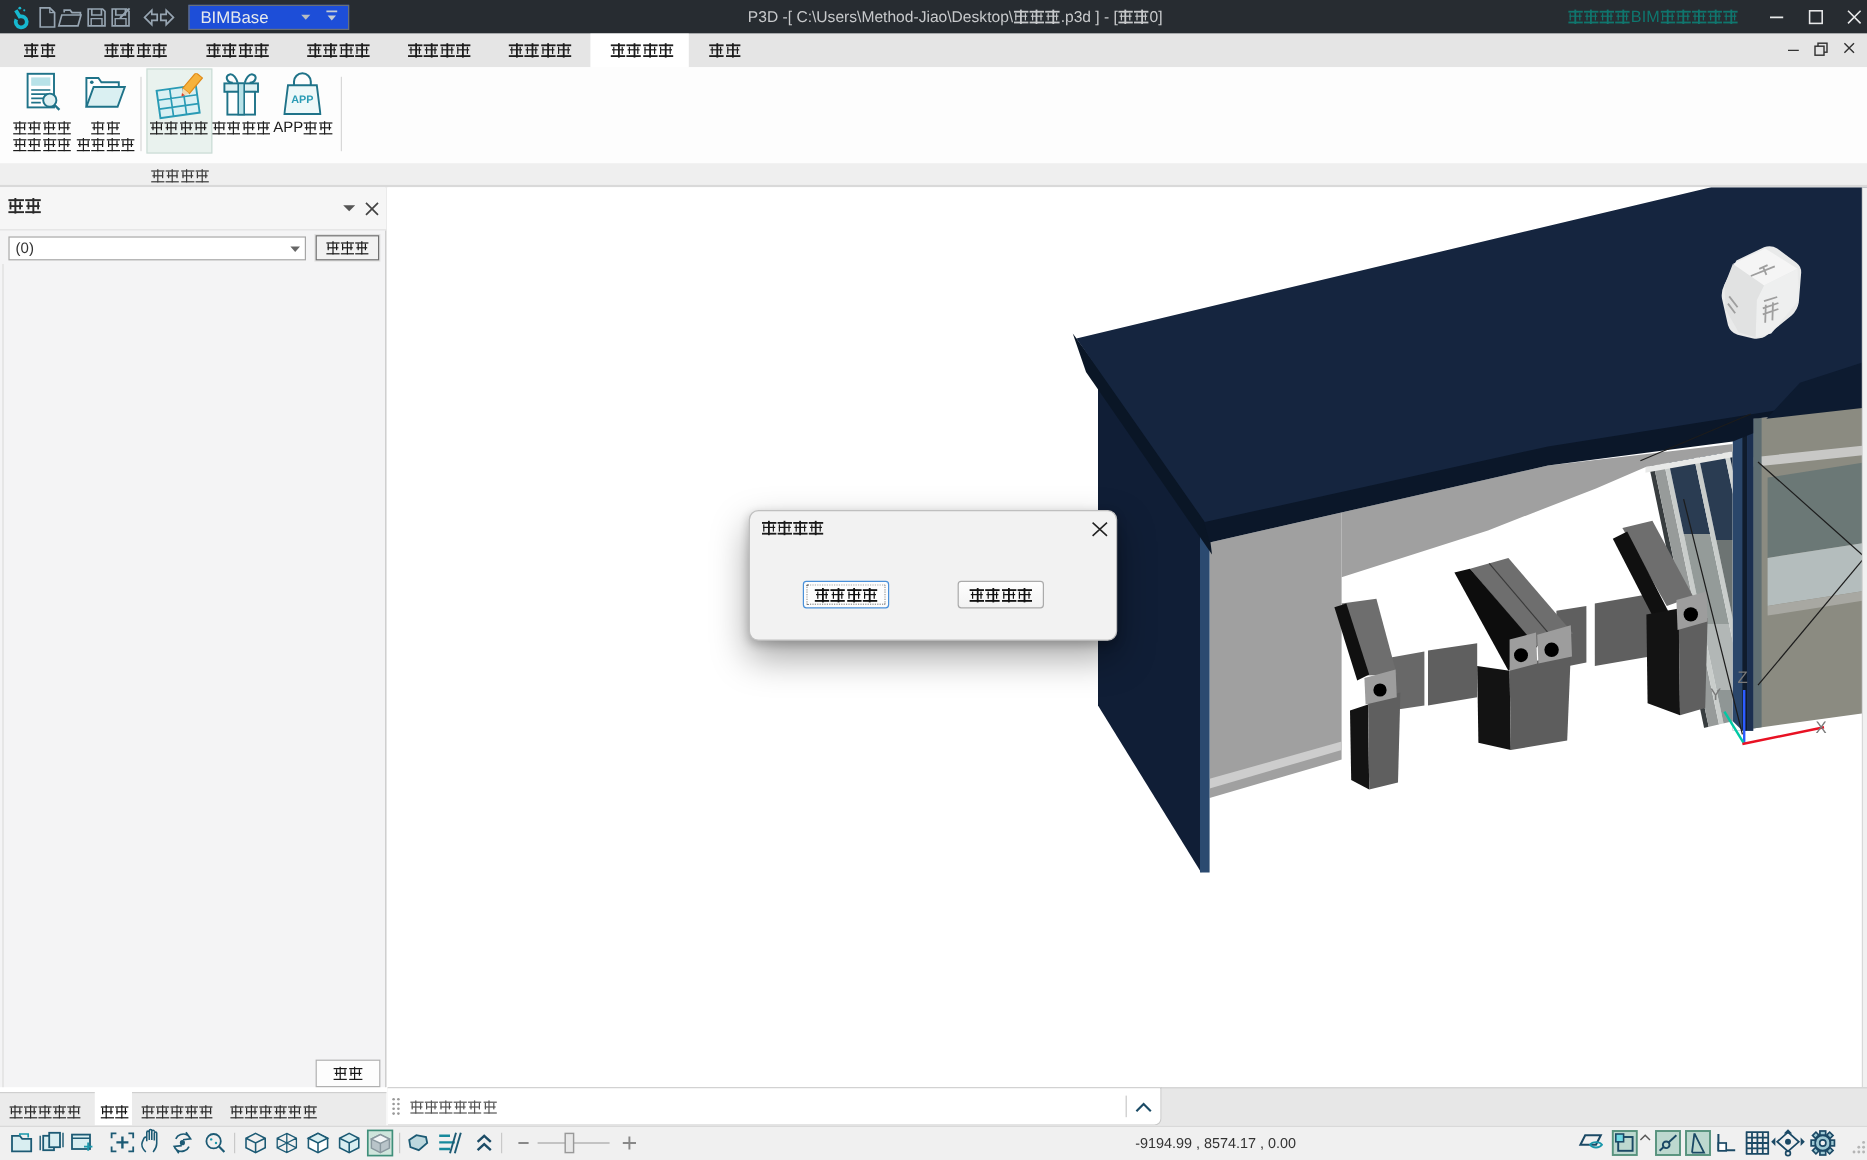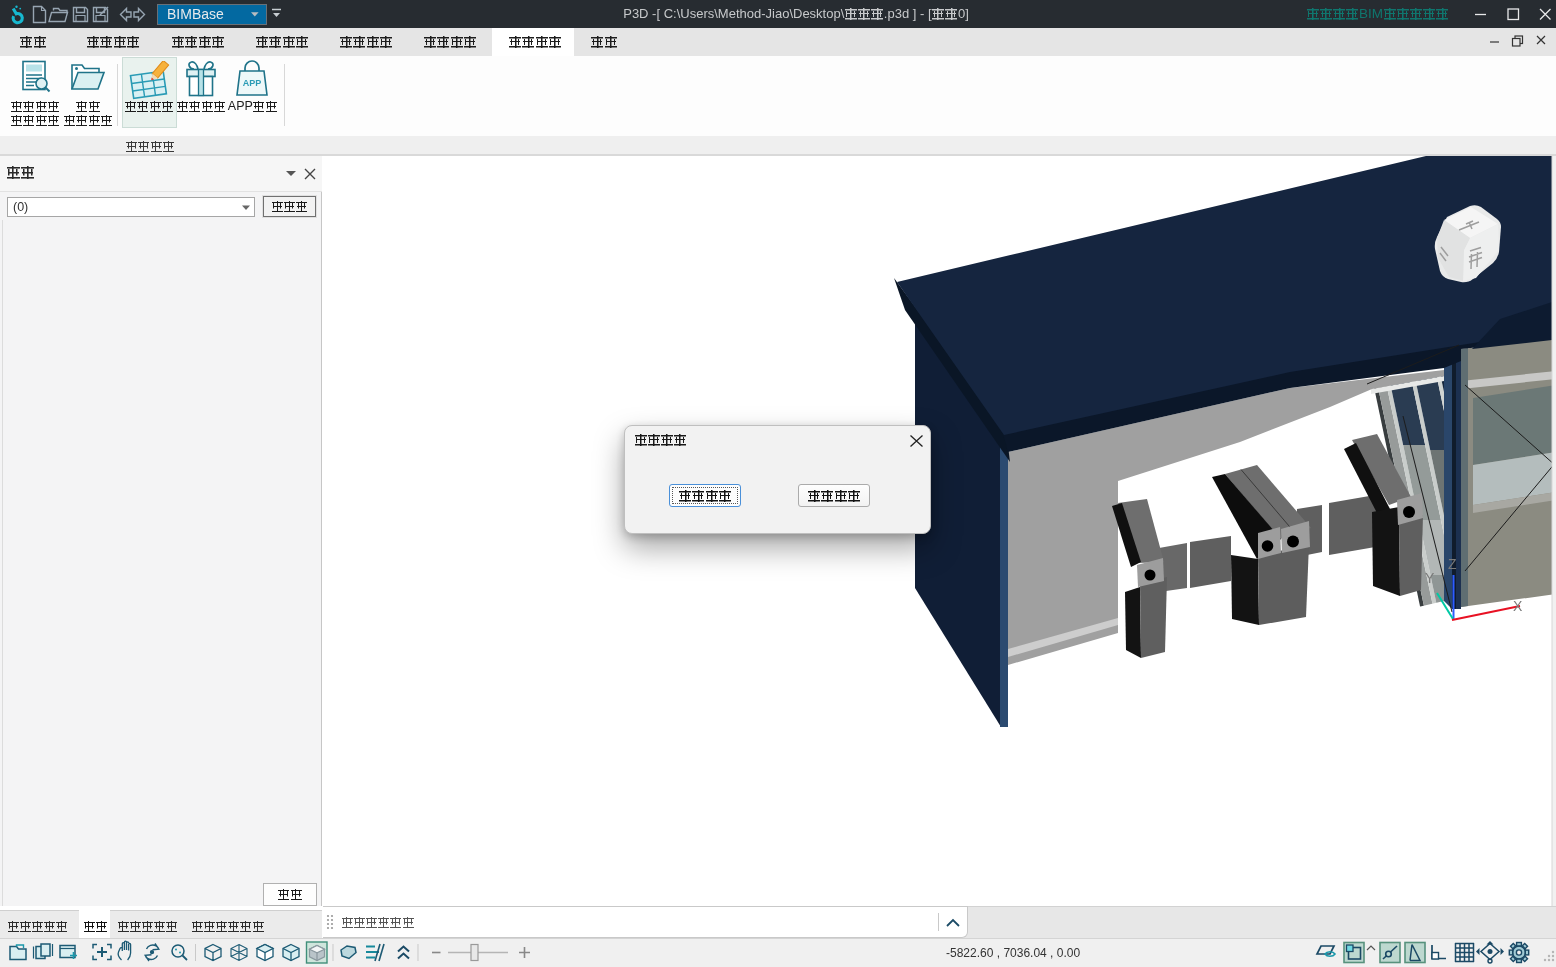--- a/index.html
+++ b/index.html
@@ -36,21 +36,21 @@
 <path d="M43.5 2.5 h12 l2 2 v12 h-14 z"></path>
       <path d="M46.5 2.5 v5 h8 v-5"></path>
       <path d="M46 16.5 v-6 h9 v6" stroke-width="1.2"></path>
 <path d="M63.5 2.5 h12 l2 2 v12 h-14 z"></path>
       <path d="M66.5 2.5 v5 h8 v-5"></path>
       <path d="M66 16.5 v-6 h9 v6" stroke-width="1.2"></path>
       <path d="M70 10 l8 -8" stroke-width="1.6"></path>
 <path d="M90.5 9.5 l6 -6 v3.5 h4.5 v5 h-4.5 v3.5 z"></path>
 <path d="M114.5 9.5 l-6 -6 v3.5 h-4.5 v5 h4.5 v3.5 z"></path>
 </svg>
-<div class="abs" style="left:157px;top:4px;width:110px;height:21px;background:#0369a1;border:1px solid #697077;color:#e7eaec;font-size:14px;line-height:19px;padding-left:9px">BIMBase</div>
+<div class="abs" style="left:157px;top:4px;width:134px;height:21px;background:#1d4ed8;border:1px solid #697077;color:#e7eaec;font-size:14px;line-height:19px;padding-left:9px">BIMBase</div>
 <svg class="abs" style="left:250px;top:11px" width="10" height="7">
       <path d="M1 1.2 l3.8 4.2 3.8 -4.2 z" fill="#b8bdc1"></path>
     </svg>
 <svg class="abs" style="left:271px;top:8px" width="12" height="12">
       <path d="M1 1.5 h9" stroke="#c7cdd2" stroke-width="1.5"></path>
       <path d="M2 5 l3.5 4 3.5 -4 z" fill="#c7cdd2"></path>
     </svg>
 <div class="abs" style="left:18px;top:6px;width:1556px;text-align:center;color:#c7c9cb;font-size:13px">P3D -[ C:\Users\Method-Jiao\Desktop\<i class="g s13"></i><i class="g s13"></i><i class="g s13"></i>.p3d ] - [<i class="g s13"></i><i class="g s13"></i>0]</div>
 <div class="abs" style="right:107px;top:6px;color:#0f766e;font-size:13.5px"><i class="g s13"></i><i class="g s13"></i><i class="g s13"></i><i class="g s13"></i>BIM<i class="g s13"></i><i class="g s13"></i><i class="g s13"></i><i class="g s13"></i><i class="g s13"></i></div>
 <svg class="abs" style="left:1462px;top:0" width="94" height="28" fill="none" stroke="#e8e9ea" stroke-width="1.3">
@@ -280,21 +280,21 @@
       <circle cx="6" cy="6" r="1.1"></circle>
       <circle cx="6" cy="10" r="1.1"></circle>
       <circle cx="6" cy="14" r="1.1"></circle>
 </svg>
 <div class="abs" style="left:341px;top:915px;color:#555;font-size:12.5px"><i class="g s12"></i><i class="g s12"></i><i class="g s12"></i><i class="g s12"></i><i class="g s12"></i><i class="g s12"></i></div>
 <div class="abs" style="left:938px;top:913px;width:1px;height:18px;background:#c9c9c9"></div>
 <svg class="abs" style="left:945px;top:918px" width="16" height="10">
       <path d="M2 8 l6 -6 6 6" fill="none" stroke="#1b4b66" stroke-width="1.8"></path>
     </svg>
 <div class="abs" style="left:0;top:938px;width:1556px;height:29px;background:#f0f0f0;border-top:1px solid #d4d4d4"></div>
-<div class="abs" style="left:946px;top:946px;color:#333;font-size:12px">-5822.60 , 7036.04 , 0.00</div>
+<div class="abs" style="left:946px;top:946px;color:#333;font-size:12px">-9194.99 , 8574.17 , 0.00</div>
 <svg class="abs" style="left:0;top:938px" width="600" height="29" viewBox="0 0 600 29">
 <g fill="none" stroke="#1c5a74" stroke-width="1.5">
 <path d="M10 21.5 V8.5 h6.5 l2 2.5 h7.5 V21.5 z" fill="#d9eef1"></path>
 <path d="M16.5 8.5 v-1.5 h7 v3" stroke="#1a98ab" stroke-width="1.4"></path>
 <rect x="36" y="8.5" width="9" height="12" fill="#d9eef1"></rect>
         <rect x="41" y="6" width="9" height="12" fill="#d9eef1"></rect>
         <path d="M33.5 8.5 v12 M52.5 6 v12" stroke-width="1.2"></path>
 <rect x="60" y="7.5" width="15" height="12" fill="#d9eef1"></rect>
         <path d="M60 10.5 h15" stroke-width="1.2"></path>
         <path d="M70 17.5 h7 M73.5 14 v7" stroke="#1a98ab" stroke-width="1.6"></path>

